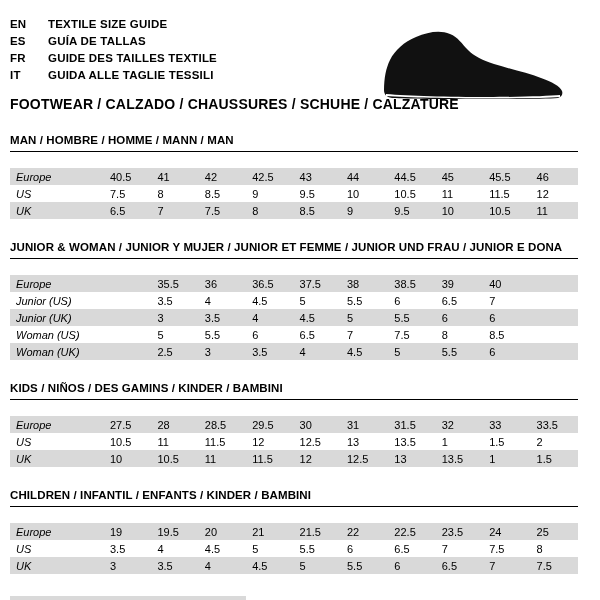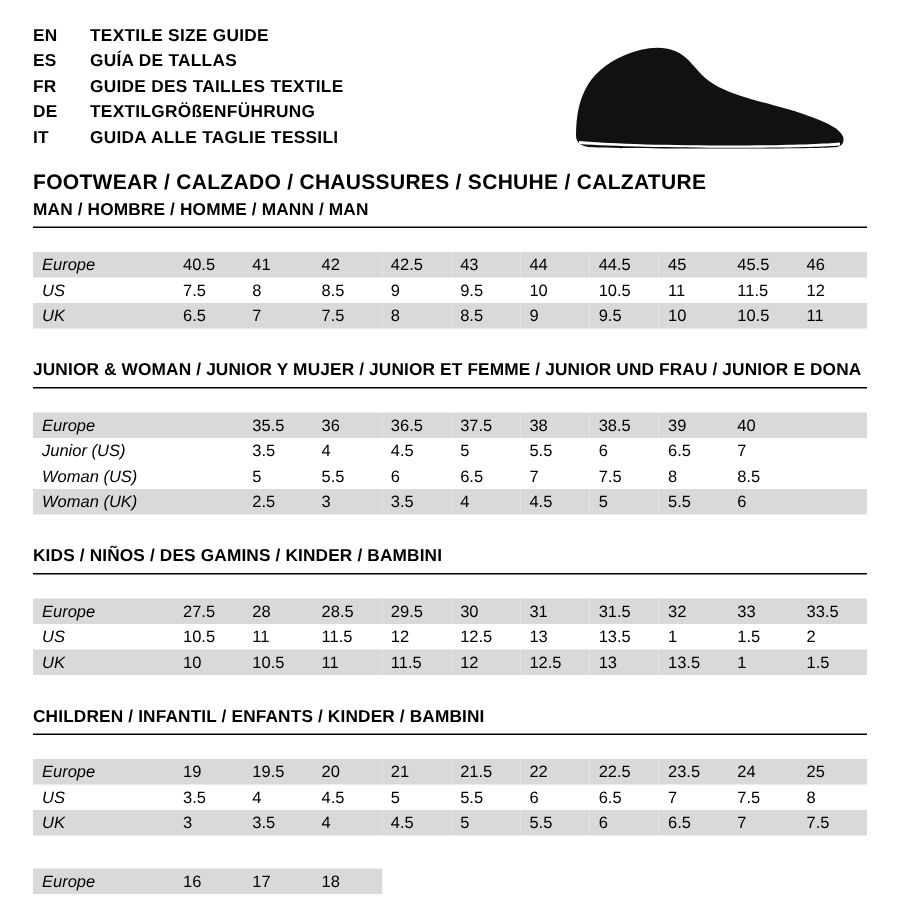--- a/index.html
+++ b/index.html
@@ -12,21 +12,21 @@
     background: #ffffff;
     font-family: "Liberation Sans", sans-serif;
     color: #000000;
     overflow: hidden;
   }
   .page {
     position: relative;
     width: 600px;
     height: 492px;
     box-sizing: border-box;
-    padding: 16px 22px 0 22px;
+    padding: 16px 22px 0 10px;
   }
 
   
   .header {
     position: relative;
     height: 96px;
   }
   .lang-table {
     border-collapse: collapse;
     font-size: 11.5px;
@@ -112,24 +112,20 @@
         <td class="lang-code">EN</td>
         <td class="lang-title">TEXTILE SIZE GUIDE</td>
       </tr>
       <tr>
         <td class="lang-code">ES</td>
         <td class="lang-title">GUÍA DE TALLAS</td>
       </tr>
       <tr>
         <td class="lang-code">FR</td>
         <td class="lang-title">GUIDE DES TAILLES TEXTILE</td>
-      </tr>
-      <tr>
-        <td class="lang-code">DE</td>
-        <td class="lang-title">TEXTILGRÖßENFÜHRUNG</td>
       </tr>
       <tr>
         <td class="lang-code">IT</td>
         <td class="lang-title">GUIDA ALLE TAGLIE TESSILI</td>
       </tr>
     </tbody>
       </table>
 
     <div class="shoe-wrap">
       <svg viewBox="0 0 190 78" width="190" height="78" xmlns="http://www.w3.org/2000/svg">
@@ -214,20 +210,33 @@
         <td>3.5</td>
         <td>4</td>
         <td>4.5</td>
         <td>5</td>
         <td>5.5</td>
         <td>6</td>
         <td>6.5</td>
         <td>7</td>
         <td></td>
       </tr>
+      <tr class="shaded">
+        <td class="lbl">Junior (UK)</td>
+        <td></td>
+        <td>3</td>
+        <td>3.5</td>
+        <td>4</td>
+        <td>4.5</td>
+        <td>5</td>
+        <td>5.5</td>
+        <td>6</td>
+        <td>6</td>
+        <td></td>
+      </tr>
       <tr>
         <td class="lbl">Woman (US)</td>
         <td></td>
         <td>5</td>
         <td>5.5</td>
         <td>6</td>
         <td>6.5</td>
         <td>7</td>
         <td>7.5</td>
         <td>8</td>

